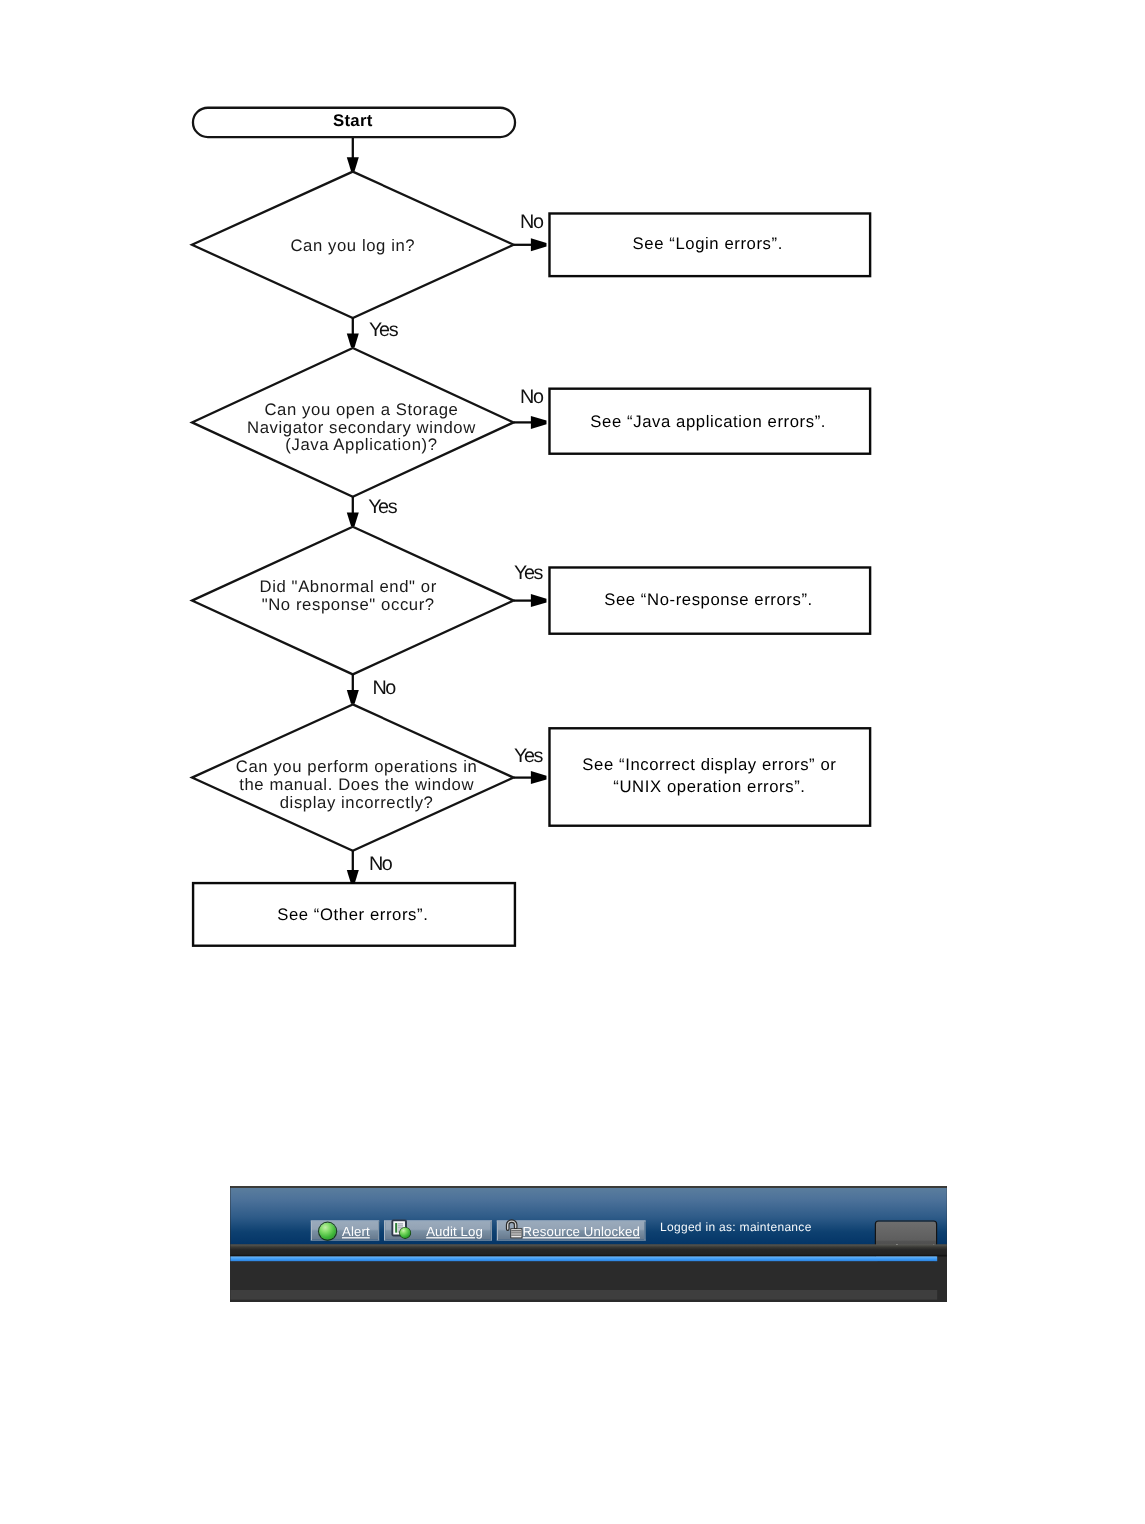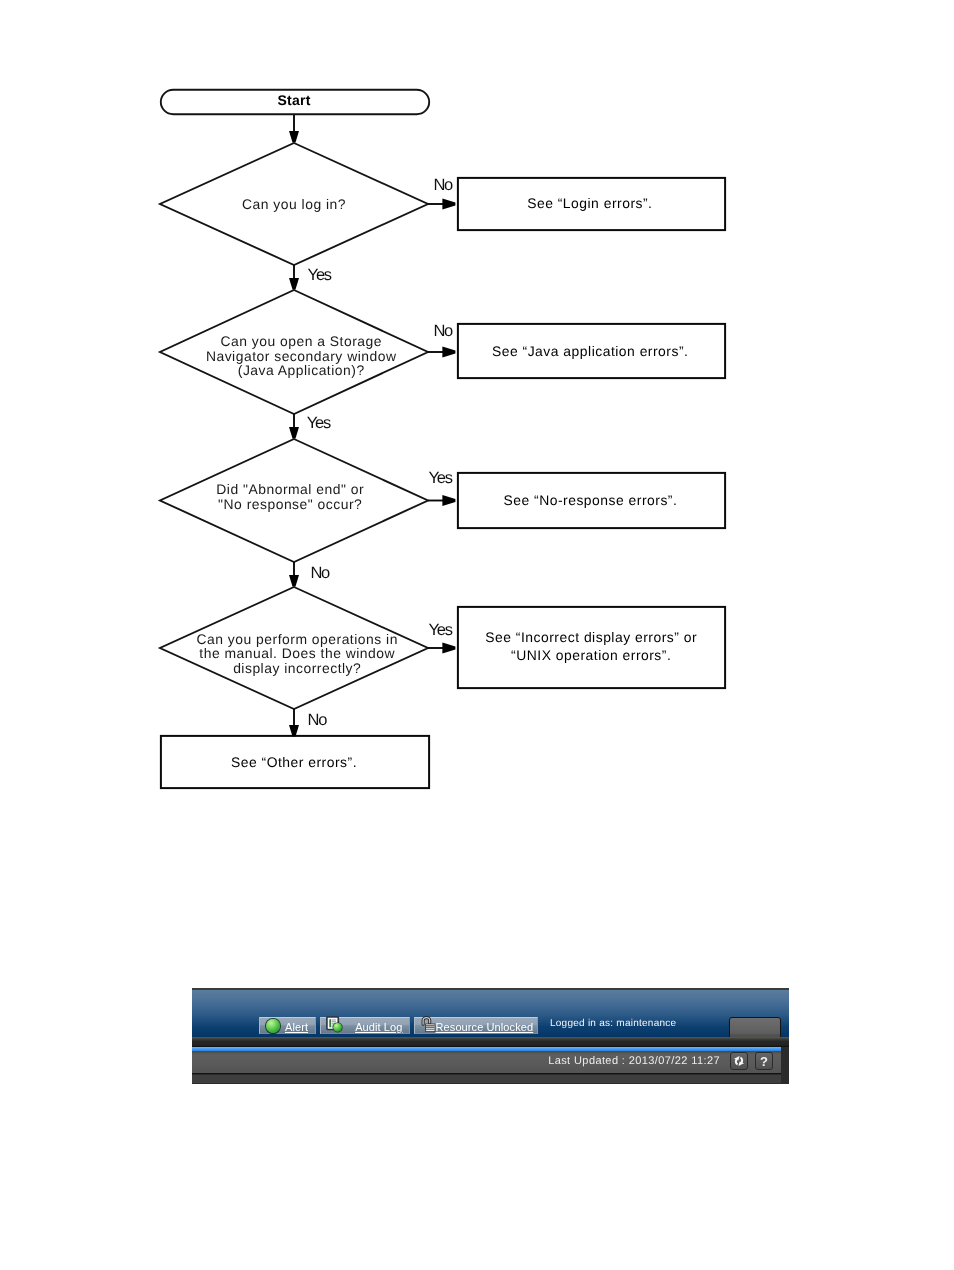--- a/index.html
+++ b/index.html
@@ -200,31 +200,15 @@
                 <path data-name="padlock-body-ridges" d="M6.0 10.6 H14.6 M6.0 12.4 H14.6 M6.0 14.2 H14.6" stroke="#6f6f6f" stroke-width="1.1"></path>
               </svg></span>
           <span class="hbtn-label" data-name="resource-unlocked-button-label">Resource Unlocked</span>
         </button>
       </div>
       <div class="login-status" data-name="login-status-text">Logged in as: maintenance</div>
       <button class="logout-btn" data-name="logout-button">Logout</button>
     </div>
     <div class="p-darkband" data-name="panel-divider-dark"></div>
     <div class="p-accent" data-name="panel-accent-line"></div>
-    <div class="p-toolbar" data-name="panel-toolbar">
-      <div class="lastupd" data-name="last-updated-text">Last Updated : 2013/07/22 11:27</div>
-      <button class="tb-btn" data-name="refresh-button">
-          <svg viewBox="0 0 18 18" width="16" height="16" data-name="refresh-icon">
-            <g data-name="refresh-arcs" fill="none" stroke="#fafafa" stroke-width="2.3" stroke-linecap="butt">
-              <path data-name="refresh-arc-left" d="M7.0 6.6 A3.7 3.7 0 0 0 7.4 12.9"></path>
-              <path data-name="refresh-arc-right" d="M11.0 11.4 A3.7 3.7 0 0 0 10.6 5.1"></path>
-            </g>
-            <path data-name="refresh-arrowhead-upper" d="M9.7 3.4 L8.2 8.4 L3.3 6.6 Z" fill="#fafafa"></path>
-            <path data-name="refresh-arrowhead-lower" d="M8.3 14.6 L9.8 9.6 L14.7 11.4 Z" fill="#fafafa"></path>
-          </svg>
-        </button>
-      <button class="tb-btn" data-name="help-button">
-          <span class="qmark" data-name="help-icon">?</span>
-        </button>
-    </div>
     <div class="p-footer" data-name="panel-footer-bar"></div>
   </div>
 </div>
 
 </body></html>

